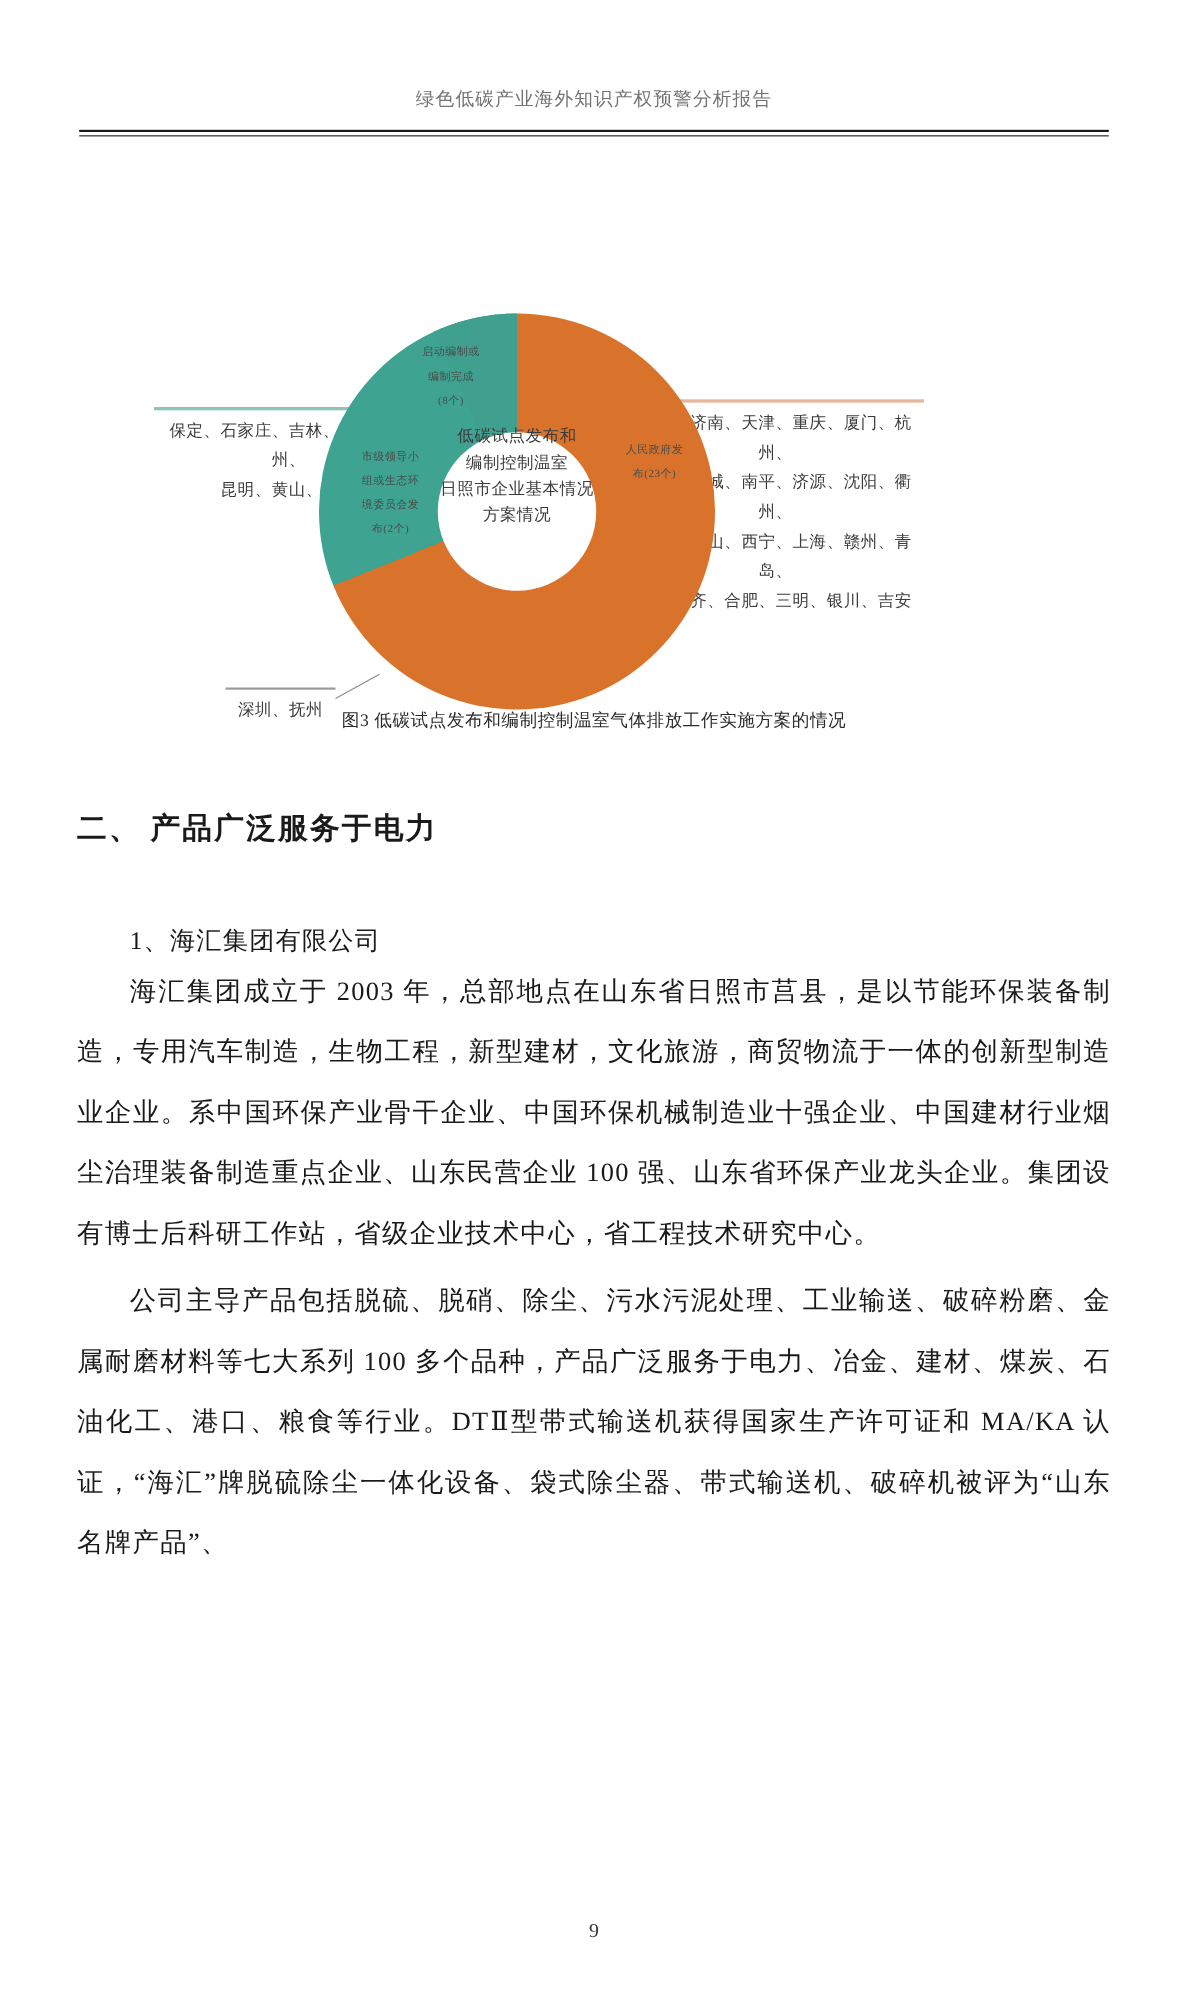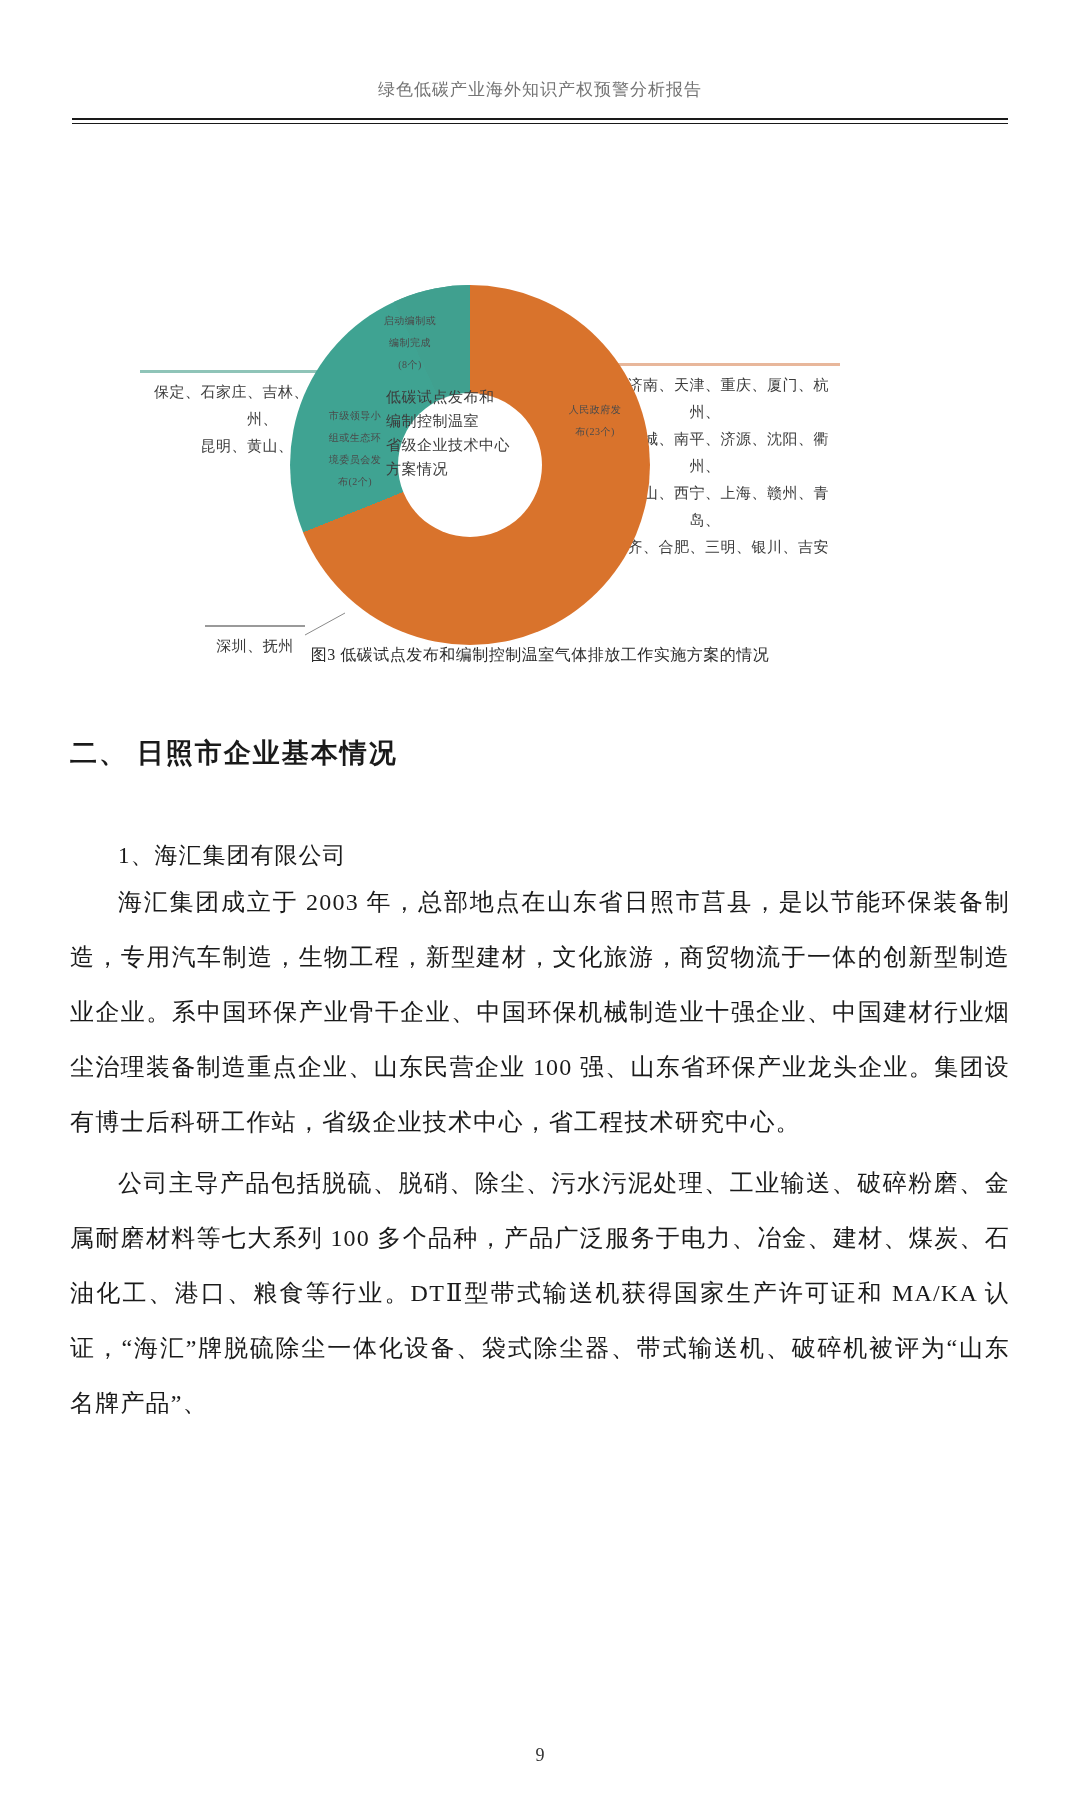--- a/index.html
+++ b/index.html
@@ -16,21 +16,21 @@
   .donut{position:absolute;left:0;top:0;width:360px;height:360px;border-radius:50%;
      background:conic-gradient(from 0deg,
         #d9732c 0deg 248deg,
         #3fa392 248deg 335deg,
         #3fa392 335deg 360deg);
   }
   .donut-green2{position:absolute;left:0;top:0;width:360px;height:360px;border-radius:50%;
      background:conic-gradient(from 0deg, rgba(0,0,0,0) 0deg 335deg, #40a08f 335deg 360deg);}
   .donut-hole{position:absolute;left:108px;top:108px;width:144px;height:144px;border-radius:50%;background:#fff;}
 
-  .center-text{position:absolute;left:96px;top:100px;width:168px;text-align:left;font-size:15px;line-height:24px;color:#3b3b3b;letter-spacing:0.5px;}
+  .center-text{position:absolute;left:96px;top:100px;width:168px;text-align:center;font-size:15px;line-height:24px;color:#3b3b3b;letter-spacing:0.5px;}
 
   .seg-label{position:absolute;font-size:10px;line-height:22px;color:#4a4a4a;text-align:center;letter-spacing:0.5px;}
   .seg-green-top{left:55px;top:25px;width:130px;}
   .seg-green-bot{left:10px;top:120px;width:110px;}
   .seg-orange{left:245px;top:114px;width:120px;}
 
   .callout{position:absolute;font-size:15px;line-height:27px;color:#3b3b3b;letter-spacing:0.5px;}
   .callout .bar{display:block;height:3px;margin-bottom:6px;}
   .callout-left{left:140px;top:205px;width:245px;text-align:center;}
   .callout-left .bar{background:#8fc4b8;}
@@ -86,21 +86,21 @@
     </div>
 
     <div class="donut-wrap">
       <div class="donut"></div>
       <div class="donut-green2"></div>
       <div class="donut-hole"></div>
 
       <div class="center-text">
         <span>低碳试点发布和</span><br>
         <span>编制控制温室</span><br>
-        <span>省级企业技术中心</span><br>
+        <span>日照市企业基本情况</span><br>
         <span>方案情况</span>
       </div>
 
       <div class="seg-label seg-green-top">
         <span>启动编制或</span><br>
         <span>编制完成</span><br>
         <span>(8个)</span>
       </div>
 
       <div class="seg-label seg-green-bot">
@@ -112,21 +112,21 @@
 
       <div class="seg-label seg-orange">
         <span>人民政府发</span><br>
         <span>布(23个)</span>
       </div>
     </div>
   </div>
 
   <div class="fig-caption">图3 低碳试点发布和编制控制温室气体排放工作实施方案的情况</div>
 
-  <div class="h2">二、 日照市企业基本情况</div>
+  <div class="h2">二、 产品广泛服务于电力</div>
   <div class="h3">1、海汇集团有限公司</div>
 
   <div class="body">
     <p>海汇集团成立于 2003 年，总部地点在山东省日照市莒县，是以节能环保装备制造，专用汽车制造，生物工程，新型建材，文化旅游，商贸物流于一体的创新型制造业企业。系中国环保产业骨干企业、中国环保机械制造业十强企业、中国建材行业烟尘治理装备制造重点企业、山东民营企业 100 强、山东省环保产业龙头企业。集团设有博士后科研工作站，省级企业技术中心，省工程技术研究中心。</p>
     <p>公司主导产品包括脱硫、脱硝、除尘、污水污泥处理、工业输送、破碎粉磨、金属耐磨材料等七大系列 100 多个品种，产品广泛服务于电力、冶金、建材、煤炭、石油化工、港口、粮食等行业。DTⅡ型带式输送机获得国家生产许可证和 MA/KA 认证，“海汇”牌脱硫除尘一体化设备、袋式除尘器、带式输送机、破碎机被评为“山东名牌产品”、</p>
   </div>
 
   <div class="pagenum">9</div>
 
 </div>

